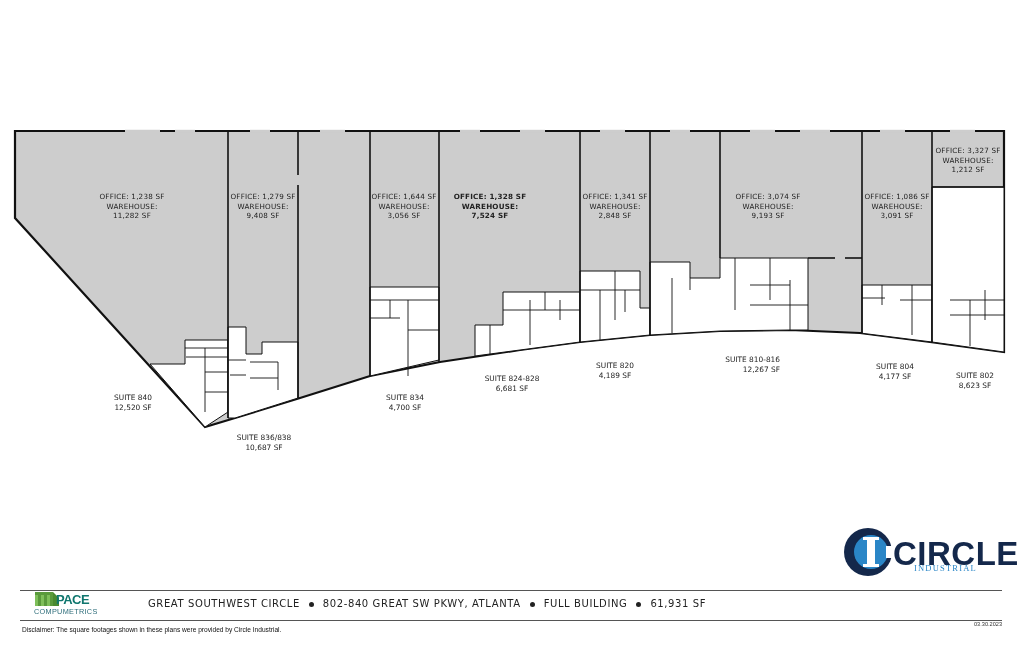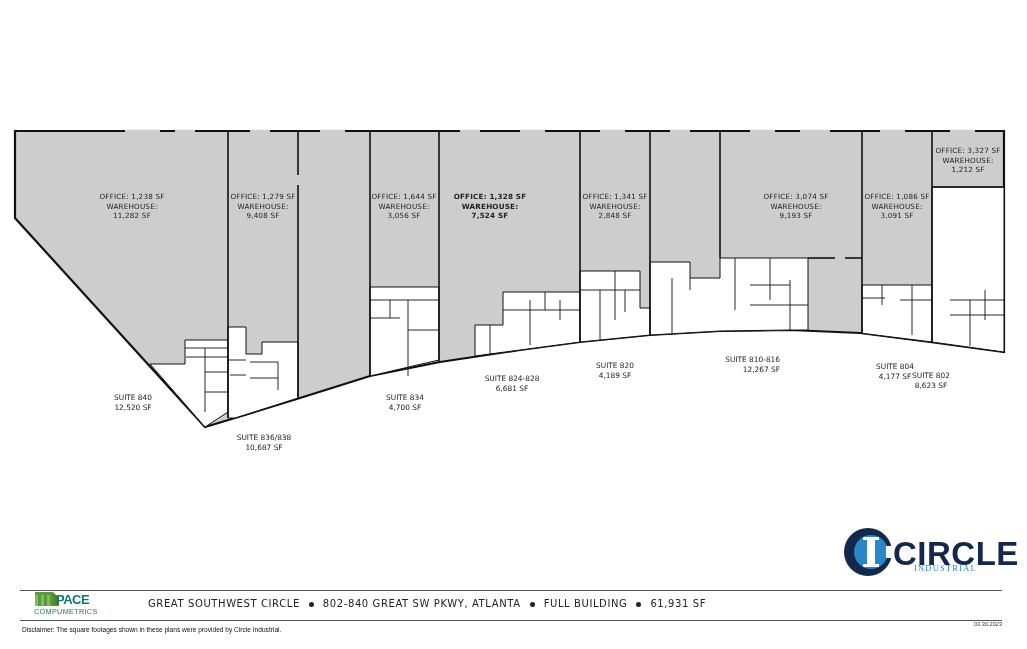--- a/index.html
+++ b/index.html
@@ -108,21 +108,21 @@
 <div class="lbl" style="left:450px;top:192px;width:80px;font-weight:bold;">
   <span>OFFICE: 1,328 SF</span>
   <span>WAREHOUSE:</span>
   <span>7,524 SF</span>
 </div>
 <div class="lbl" style="left:577px;top:192px;width:76px;">
   <span>OFFICE: 1,341 SF</span>
   <span>WAREHOUSE:</span>
   <span>2,848 SF</span>
 </div>
-<div class="lbl" style="left:728px;top:192px;width:80px;margin-left:28px;">
+<div class="lbl" style="left:728px;top:192px;width:80px;">
   <span>OFFICE: 3,074 SF</span>
   <span>WAREHOUSE:</span>
   <span>9,193 SF</span>
 </div>
 <div class="lbl" style="left:859px;top:192px;width:76px;">
   <span>OFFICE: 1,086 SF</span>
   <span>WAREHOUSE:</span>
   <span>3,091 SF</span>
 </div>
 <div class="lbl" style="left:929px;top:146px;width:78px;">
@@ -152,21 +152,21 @@
   <span>4,189 SF</span>
 </div>
 <div class="suite" style="left:704px;top:355px;width:76px;text-align:right;">
   <span>SUITE 810-816</span>
   <span>12,267 SF</span>
 </div>
 <div class="suite" style="left:862px;top:362px;width:66px;">
   <span>SUITE 804</span>
   <span>4,177 SF</span>
 </div>
-<div class="suite" style="left:898px;top:371px;width:66px;">
+<div class="suite" style="left:942px;top:371px;width:66px;">
   <span>SUITE 802</span>
   <span>8,623 SF</span>
 </div>
 
 <svg class="circle-logo" viewBox="0 0 52 52">
   <circle cx="26" cy="26" r="24" fill="#14284b"></circle>
   <circle cx="29" cy="26" r="17" fill="#2a86c7"></circle>
   <rect x="25" y="13" width="8" height="26" fill="#ffffff"></rect>
   <rect x="21" y="11" width="16" height="3" fill="#ffffff"></rect>
   <rect x="21" y="38" width="16" height="3" fill="#ffffff"></rect>

